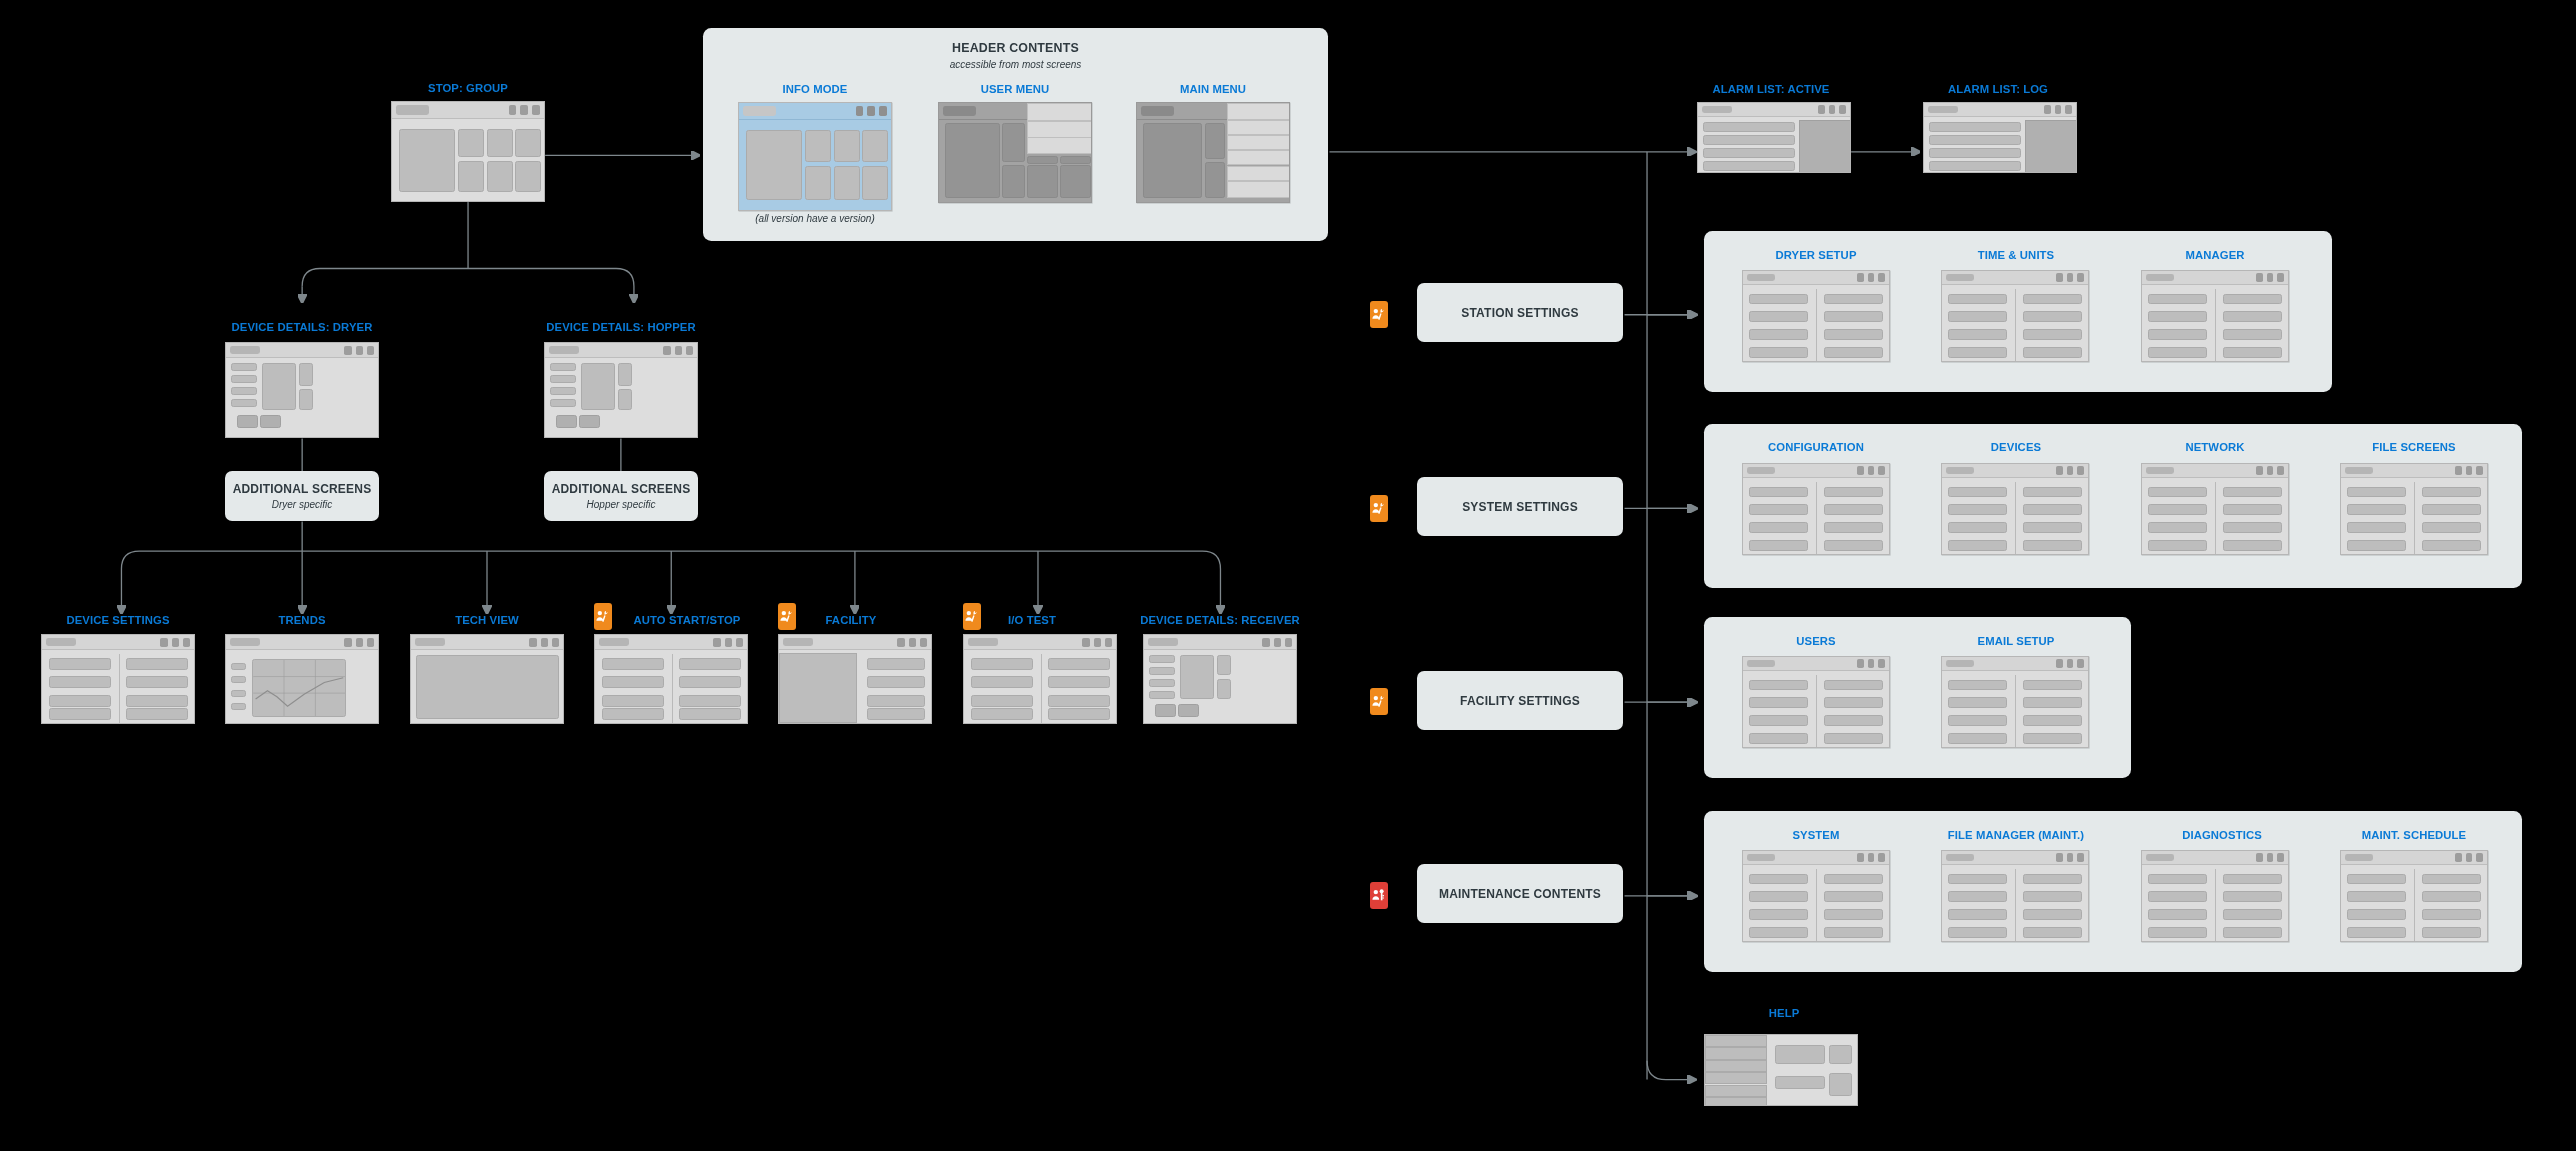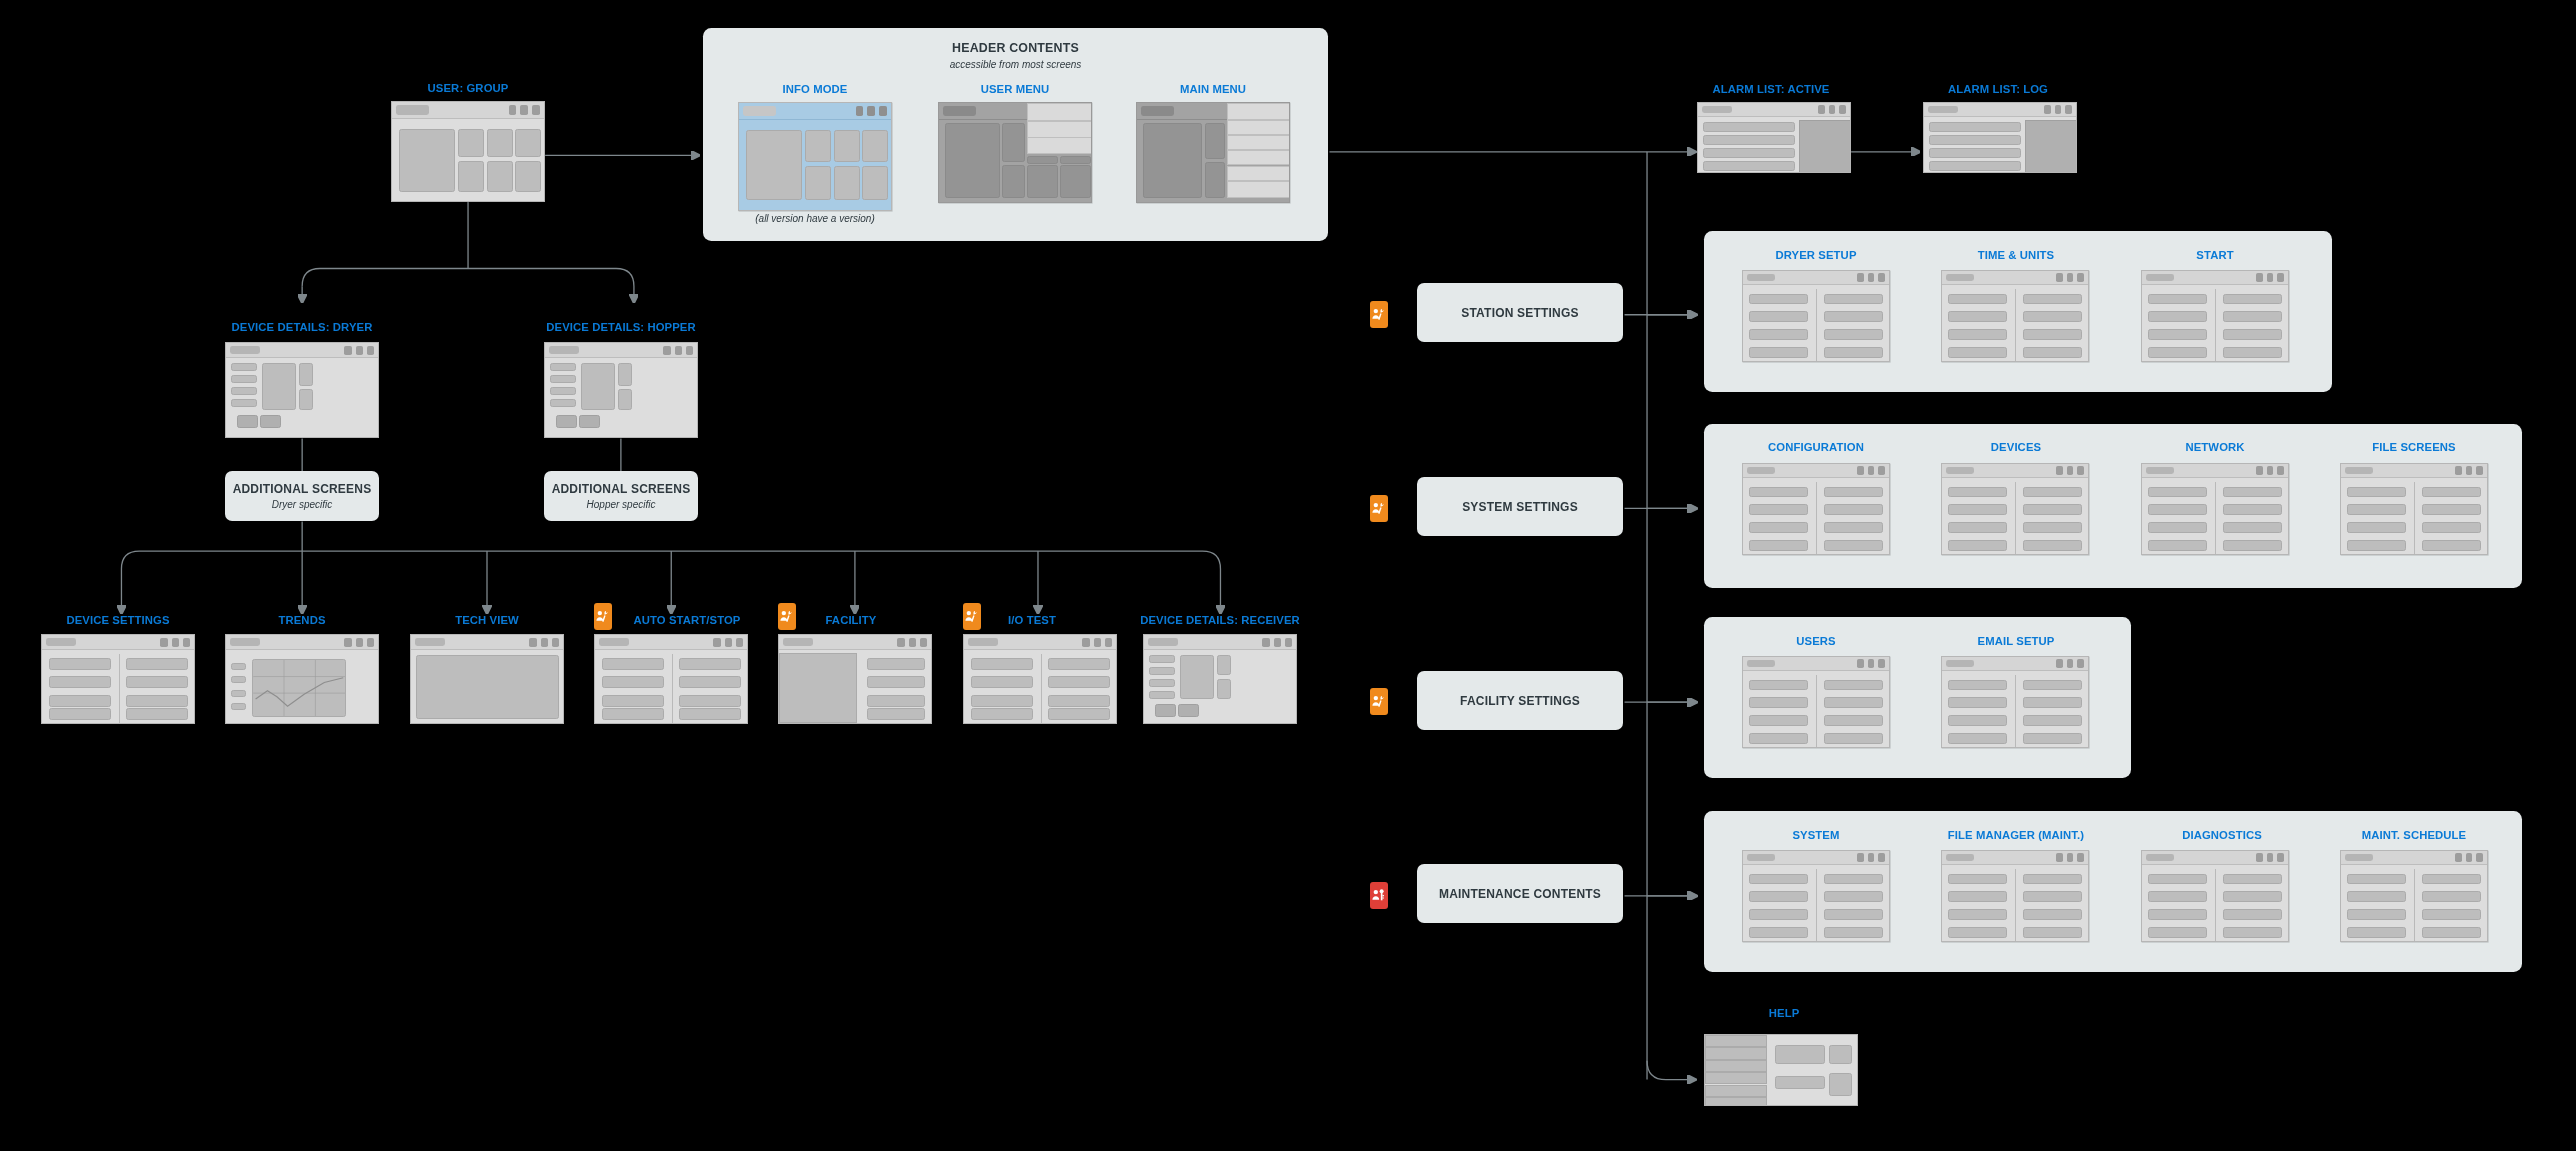--- a/index.html
+++ b/index.html
@@ -173,21 +173,21 @@
   <line x1="2780" y1="1512" x2="2864" y2="1512" marker-end="url(#arr)"></line>
 
   <line x1="2742" y1="531" x2="2862" y2="531" marker-end="url(#arr)"></line>
   <line x1="2742" y1="858" x2="2862" y2="858" marker-end="url(#arr)"></line>
   <line x1="2742" y1="1185" x2="2862" y2="1185" marker-end="url(#arr)"></line>
   <line x1="2742" y1="1512" x2="2862" y2="1512" marker-end="url(#arr)"></line>
 
   <path d="M2780,1790 Q2780,1822 2812,1822 L2862,1822" marker-end="url(#arr)"></path>
 </svg>
 
-<div class="scr-label" style="left:468px; top:82px;">USER: GROUP</div>
+<div class="scr-label" style="left:468px; top:82px;">STOP: GROUP</div>
 
 <div class="wf" style="left:391px; top:101px; width:154px; height:101px;">
   <div class="wf-bar" style="height:16.6px;">
     <div class="pill" style="width:33px;height:9.5px;"></div>
     <div class="dots">
       <div class="dot" style="width:7.7px;height:10px;"></div>
       <div class="dot" style="width:7.7px;height:10px;"></div>
       <div class="dot" style="width:7.7px;height:10px;"></div>
     </div>
   </div>
@@ -555,21 +555,21 @@
   <div class="blk" style="left:6px;top:22.5px;width:59px;height:10.7px;"></div>
   <div class="blk" style="left:6px;top:40px;width:59px;height:10.7px;"></div>
   <div class="blk" style="left:6px;top:58px;width:59px;height:10.7px;"></div>
   <div class="blk" style="left:6px;top:76px;width:59px;height:10.7px;"></div>
   <div class="blk" style="left:81px;top:22.5px;width:59px;height:10.7px;"></div>
   <div class="blk" style="left:81px;top:40px;width:59px;height:10.7px;"></div>
   <div class="blk" style="left:81px;top:58px;width:59px;height:10.7px;"></div>
   <div class="blk" style="left:81px;top:76px;width:59px;height:10.7px;"></div>
 </div>
 
-<div class="scr-label" style="left:2215px; top:249px;">START</div>
+<div class="scr-label" style="left:2215px; top:249px;">MANAGER</div>
 <div class="wf" style="left:2141px; top:270px; width:148px; height:92px;">
   <div class="wf-bar" style="height:14.2px;">
     <div class="pill" style="width:28.4px;height:7.7px;"></div>
     <div class="dots">
       <div class="dot" style="width:6.5px;height:8.3px;"></div>
       <div class="dot" style="width:6.5px;height:8.3px;"></div>
       <div class="dot" style="width:6.5px;height:8.3px;"></div>
     </div>
   </div>
   <div class="vdiv" style="left:73px;top:18px;height:72px;"></div>

